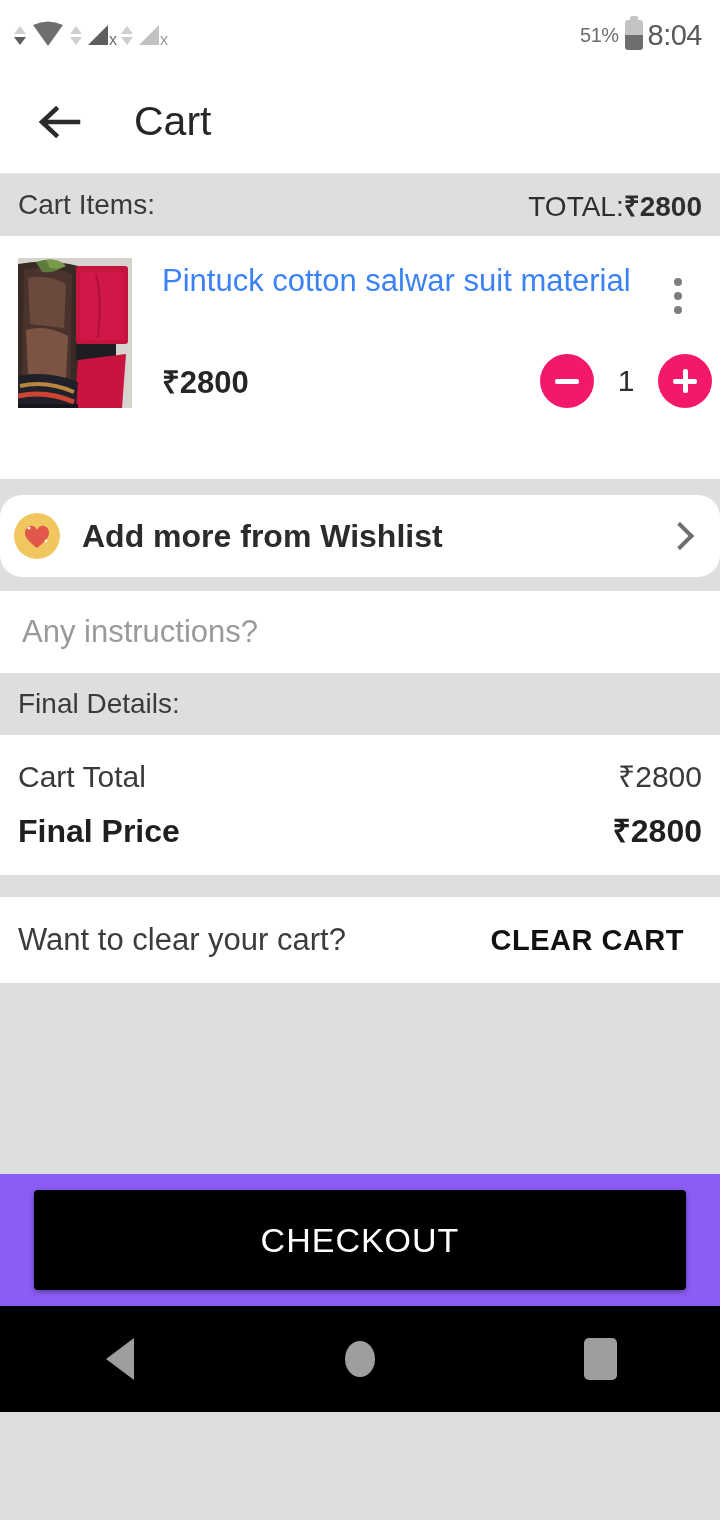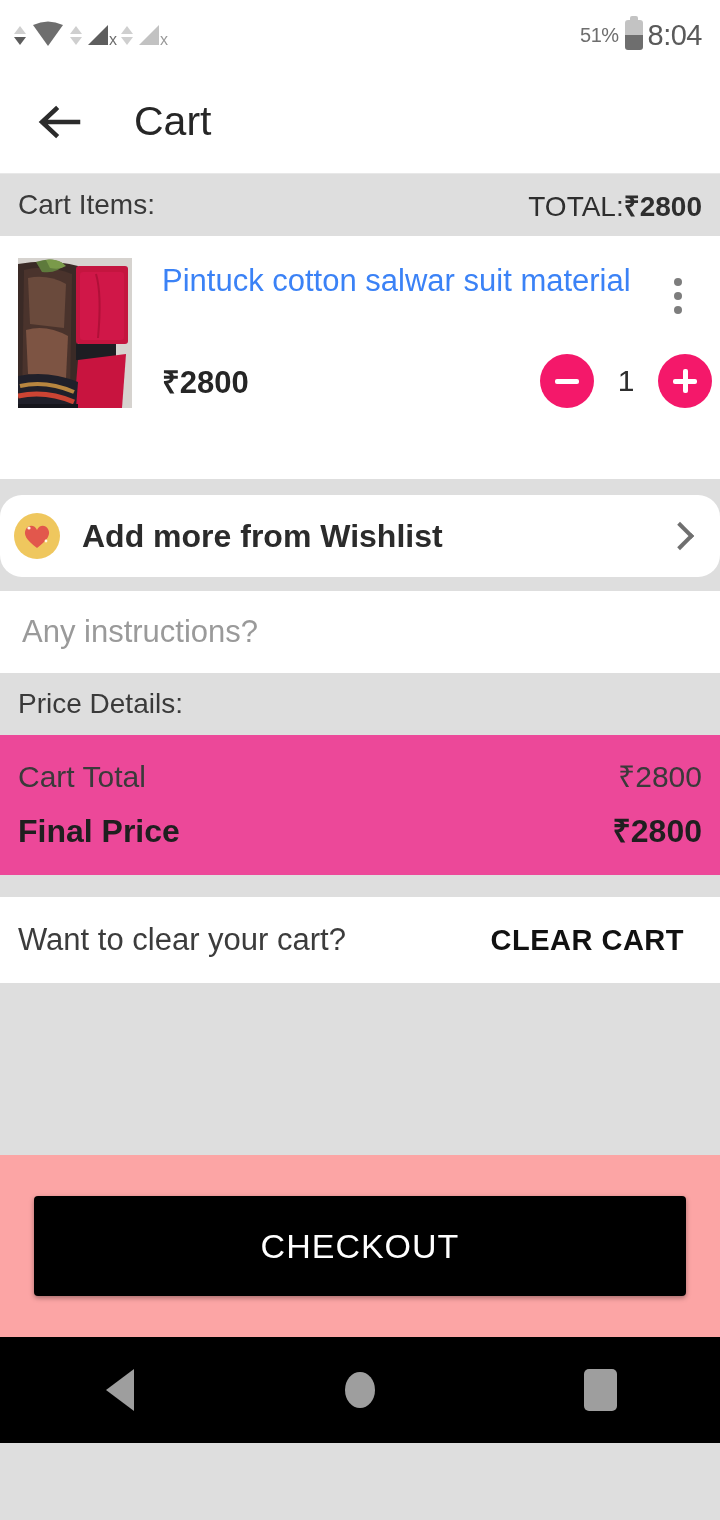--- a/index.html
+++ b/index.html
@@ -120,40 +120,40 @@
 
   
   .instr-card { background: #fff; height: 82px; display: flex; align-items: center; padding: 0 22px; }
   .instr-input {
     width: 100%; border: none; outline: none; background: transparent;
     font-family: "Liberation Sans", sans-serif; font-size: 31px; color: #3a3a3a;
   }
   .instr-input::placeholder { color: #9a9a9a; }
 
   
-  .price-card { background: #ec4899; padding: 14px 18px 18px 18px; }
+  .price-card { background: #ffffff; padding: 14px 18px 18px 18px; }
   .price-row { display: flex; justify-content: space-between; align-items: baseline; padding: 6px 0; }
   .price-row .k { font-size: 30px; color: #3a3a3a; }
   .price-row .v { font-size: 30px; color: #3a3a3a; }
   .price-row.final .k, .price-row.final .v { font-weight: 700; font-size: 32px; color: #1f1f1f; }
 
   
   .clear-card {
     background: #fff; height: 86px; display: flex; align-items: center;
     justify-content: space-between; padding: 0 36px 0 18px;
   }
   .clear-q { font-size: 31px; color: #3c3c3c; }
   .clear-btn {
     font-size: 29px; font-weight: 700; color: #111; letter-spacing: 0.5px;
     background: none; border: none; cursor: pointer;
     font-family: "Liberation Sans", sans-serif;
   }
 
   
-  .checkout-wrap { background: #fca5a5; padding: 41px 34px; }
+  .checkout-wrap { background: #8b5cf6; padding: 16px 34px; margin-top: 19px; }
   .checkout-btn {
     width: 100%; height: 100px; background: #000; color: #fff;
     border: none; border-radius: 4px; font-size: 34px; letter-spacing: 1px;
     font-family: "Liberation Sans", sans-serif; cursor: pointer;
     box-shadow: 0 2px 5px rgba(0,0,0,.35);
   }
 
   
   .navbar {
     height: 106px; background: #000; display: flex;
@@ -286,21 +286,21 @@
     <span class="chev"></span>
   </div>
 
   <div class="gray-band" style="height:14px"></div>
 
   <div class="instr-card">
     <input class="instr-input" type="text" value="" placeholder="Any instructions?" style="">
   </div>
 
   <div class="section-head">
-    <span class="lbl">Price Details:</span>
+    <span class="lbl">Final Details:</span>
   </div>
 
   <div class="price-card">
     <div class="price-row">
       <span class="k">Cart Total</span>
       <span class="v">₹2800</span>
     </div>
     <div class="price-row final">
       <span class="k">Final Price</span>
       <span class="v">₹2800</span>

